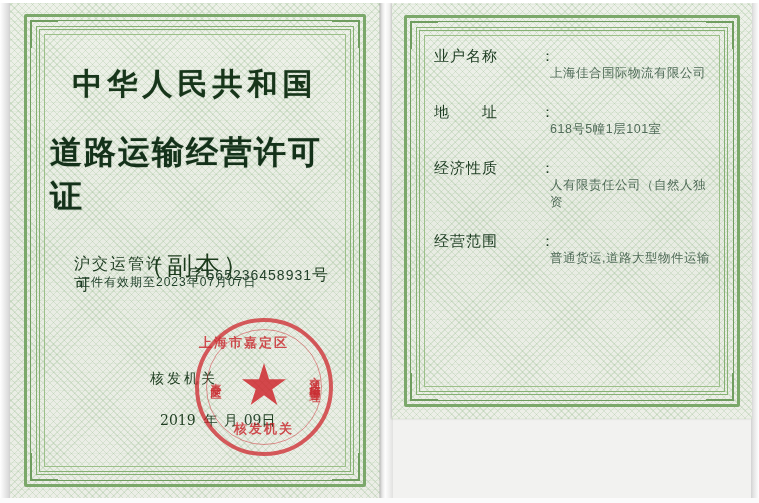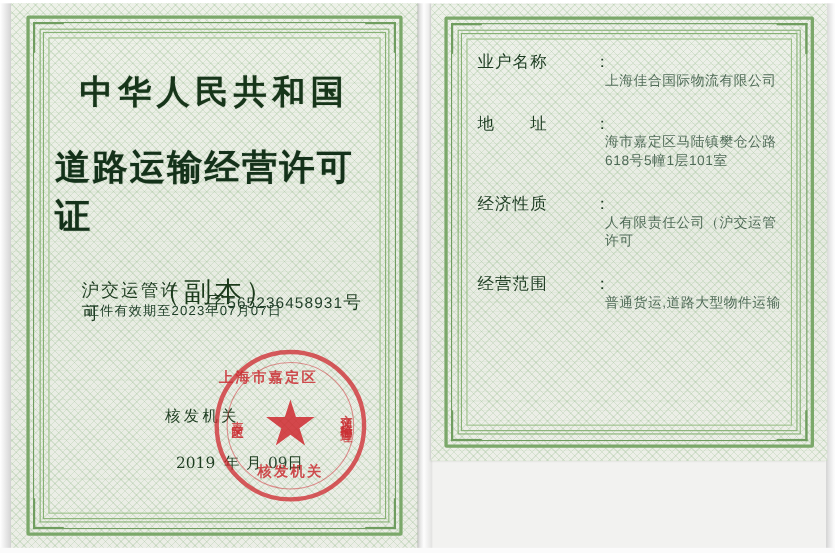--- a/index.html
+++ b/index.html
@@ -395,29 +395,28 @@
       <div class="field">
         <span class="f-label spread">业户名称</span>
         <span class="f-colon">：</span>
         <span class="f-value">上海佳合国际物流有限公司</span>
       </div>
 
       <div class="field">
         <span class="f-label spread">地　　址</span>
         <span class="f-colon">：</span>
         <span class="f-value">
-          <span>海市嘉定区马陆镇樊仓公路</span>
           <span class="line2">618号5幢1层101室</span>
         </span>
       </div>
 
       <div class="field">
         <span class="f-label spread">经济性质</span>
         <span class="f-colon">：</span>
-        <span class="f-value">人有限责任公司（沪交运管许可</span>
+        <span class="f-value">人有限责任公司（自然人独资</span>
       </div>
 
       <div class="field">
         <span class="f-label spread">经营范围</span>
         <span class="f-colon">：</span>
         <span class="f-value">普通货运,道路大型物件运输</span>
       </div>
 
     </div>
   </div>

